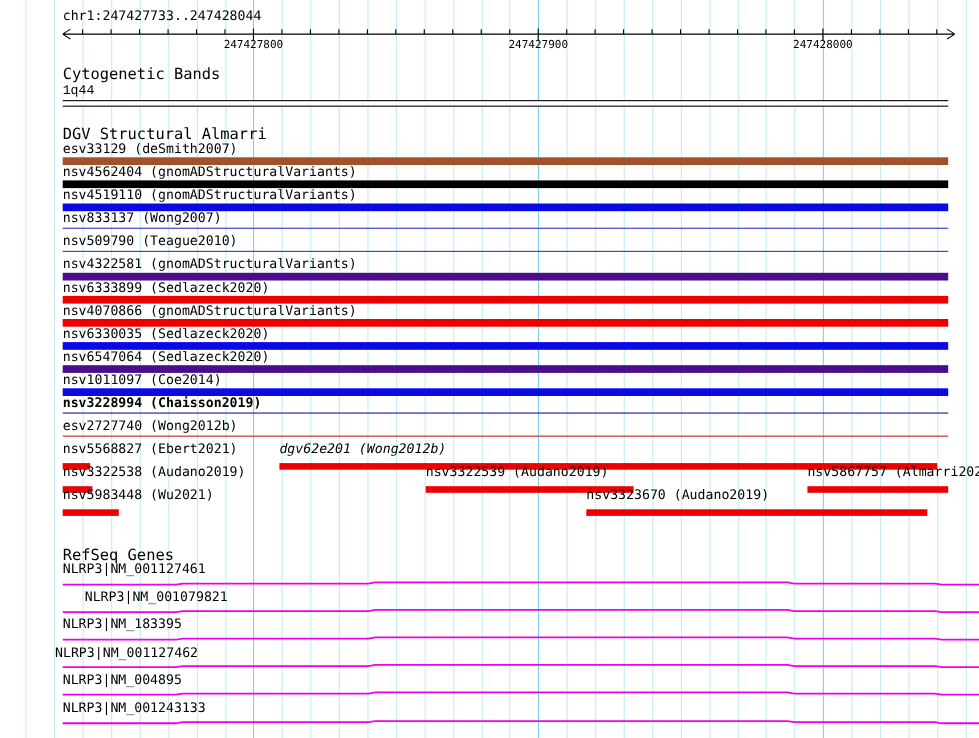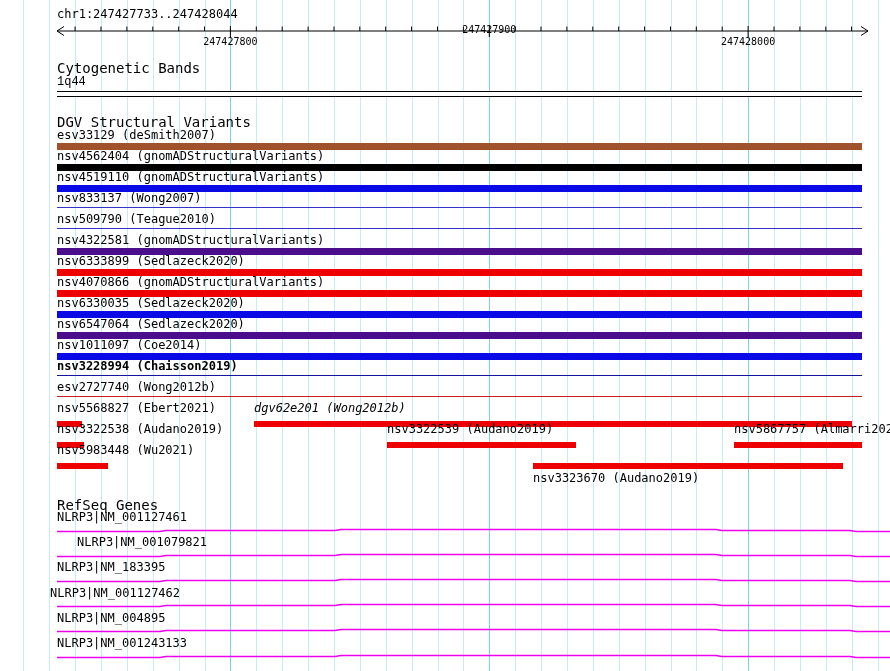--- a/index.html
+++ b/index.html
@@ -57,29 +57,29 @@
       <div class="grid-line" style="left: 851.6px; background: rgb(198, 235, 244);"></div>
       <div class="grid-line" style="left: 877.5px; background: rgb(198, 235, 244);"></div>
     </div>
 
   <div class="lbl" style="left:57px;top:8px;">chr1:247427733..247428044</div>
   <div id="ruler-layer">
       <svg width="890" height="50" style="top: 0px;">
         <path d="M57,31 H868 M57,31 L64,26.5 M57,31 L64,35.5 M868,31 L861,26.5 M868,31 L861,35.5 M75.1,26.5 V31 M101.0,26.5 V31 M126.9,26.5 V31 M152.8,26.5 V31 M178.7,26.5 V31 M204.5,26.5 V31 M230.4,26 V37 M256.3,26.5 V31 M282.2,26.5 V31 M308.1,26.5 V31 M334.0,26.5 V31 M359.8,26.5 V31 M385.7,26.5 V31 M411.6,26.5 V31 M437.5,26.5 V31 M463.4,26.5 V31 M489.3,26 V37 M515.2,26.5 V31 M541.0,26.5 V31 M566.9,26.5 V31 M592.8,26.5 V31 M618.7,26.5 V31 M644.6,26.5 V31 M670.5,26.5 V31 M696.3,26.5 V31 M722.2,26.5 V31 M748.1,26 V37 M774.0,26.5 V31 M799.9,26.5 V31 M825.8,26.5 V31 M851.6,26.5 V31" stroke="#000000" fill="none" stroke-width="1"></path>
       </svg>
       <div class="tick-label" style="left: 230.4px; top: 36px;">247427800</div>
-      <div class="tick-label" style="left: 489.3px; top: 24px;">247427900</div>
+      <div class="tick-label" style="left: 489.3px; top: 36px;">247427900</div>
       <div class="tick-label" style="left: 748.1px; top: 36px;">247428000</div>
     </div>
 
   <div class="hdr" style="left:57px;top:62px;">Cytogenetic Bands</div>
   <div class="lbl" style="left:57px;top:76px;font-family:Liberation Mono, monospace;">1q44</div>
   <div id="cytoband-box" style="left:57px;top:91px;width:805px;height:4px;"></div>
 
-  <div class="hdr" style="left:57px;top:116px;">DGV Structural Variants</div>
+  <div class="hdr" style="left:57px;top:116px;">DGV Structural Almarri</div>
   <div id="dgv-layer">
       <div class="lbl" style="left: 57px; top: 129px;">esv33129 (deSmith2007)</div>
       <div class="bar" style="left: 57px; top: 143px; width: 805px; background: rgb(160, 82, 45);"></div>
       <div class="lbl" style="left: 57px; top: 150px;">nsv4562404 (gnomADStructuralVariants)</div>
       <div class="bar" style="left: 57px; top: 164px; width: 805px; background: rgb(0, 0, 0);"></div>
       <div class="lbl" style="left: 57px; top: 171px;">nsv4519110 (gnomADStructuralVariants)</div>
       <div class="bar" style="left: 57px; top: 185px; width: 805px; background: rgb(10, 10, 230);"></div>
       <div class="lbl" style="left: 57px; top: 192px;">nsv833137 (Wong2007)</div>
       <div class="thinline" style="left: 57px; top: 206.5px; width: 805px; background: rgb(52, 52, 200);"></div>
       <div class="lbl" style="left: 57px; top: 213px;">nsv509790 (Teague2010)</div>
@@ -105,21 +105,21 @@
       <div class="lbl" style="left: 254px; top: 402px; font-style: italic;">dgv62e201 (Wong2012b)</div>
       <div class="smallbar" style="left: 254px; top: 420.5px; width: 598px; background: rgb(238, 0, 0);"></div>
       <div class="lbl" style="left: 57px; top: 423px;">nsv3322538 (Audano2019)</div>
       <div class="smallbar" style="left: 57px; top: 441.5px; width: 27px; background: rgb(238, 0, 0);"></div>
       <div class="lbl" style="left: 387px; top: 423px;">nsv3322539 (Audano2019)</div>
       <div class="smallbar" style="left: 387px; top: 441.5px; width: 189px; background: rgb(238, 0, 0);"></div>
       <div class="lbl" style="left: 734px; top: 423px;">nsv5867757 (Almarri2020)</div>
       <div class="smallbar" style="left: 734px; top: 441.5px; width: 128px; background: rgb(238, 0, 0);"></div>
       <div class="lbl" style="left: 57px; top: 444px;">nsv5983448 (Wu2021)</div>
       <div class="smallbar" style="left: 57px; top: 462.5px; width: 51px; background: rgb(238, 0, 0);"></div>
-      <div class="lbl" style="left: 533px; top: 444px; margin-top: 28px;">nsv3323670 (Audano2019)</div>
+      <div class="lbl" style="left: 533px; top: 444px;">nsv3323670 (Audano2019)</div>
       <div class="smallbar" style="left: 533px; top: 462.5px; width: 310px; background: rgb(238, 0, 0);"></div>
     </div>
 
   <div class="hdr" style="left:57px;top:499px;">RefSeq Genes</div>
   <div id="refseq-layer">
       <div class="lbl" style="left: 57px; top: 511px;">NLRP3|NM_001127461</div>
       <svg width="890" height="7" style="top: 527.5px;">
         <polyline points="57,3.5 160,3.5 166,2.5 335,2.5 341,1.5 558,1.5 564,1.5 716,1.5 722,2.5 850,2.5 856,3.5 890,3.5" fill="none" stroke="#EE00EE" stroke-width="1.6"></polyline>
       </svg>
       <div class="lbl" style="left: 57px; top: 536.2px; margin-left: 20px;">NLRP3|NM_001079821</div>

